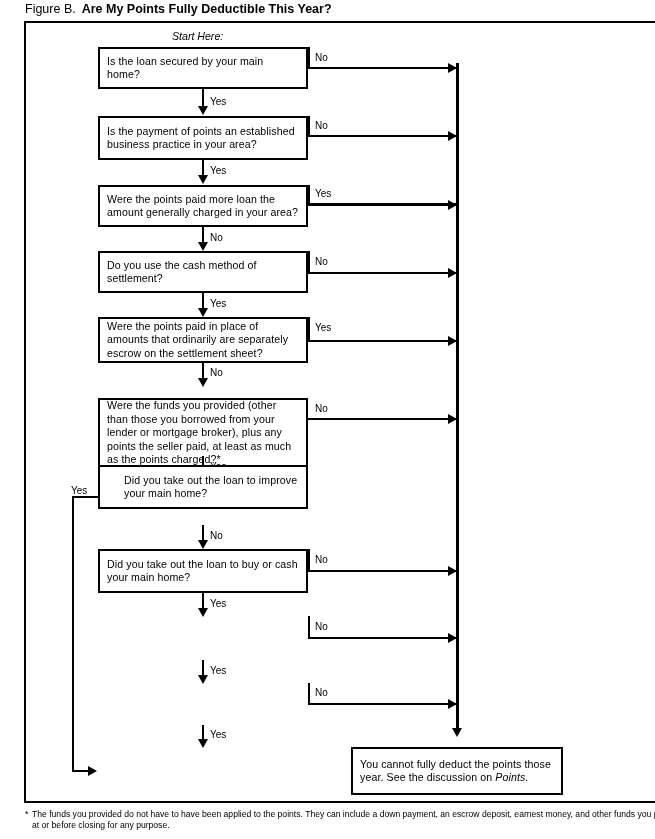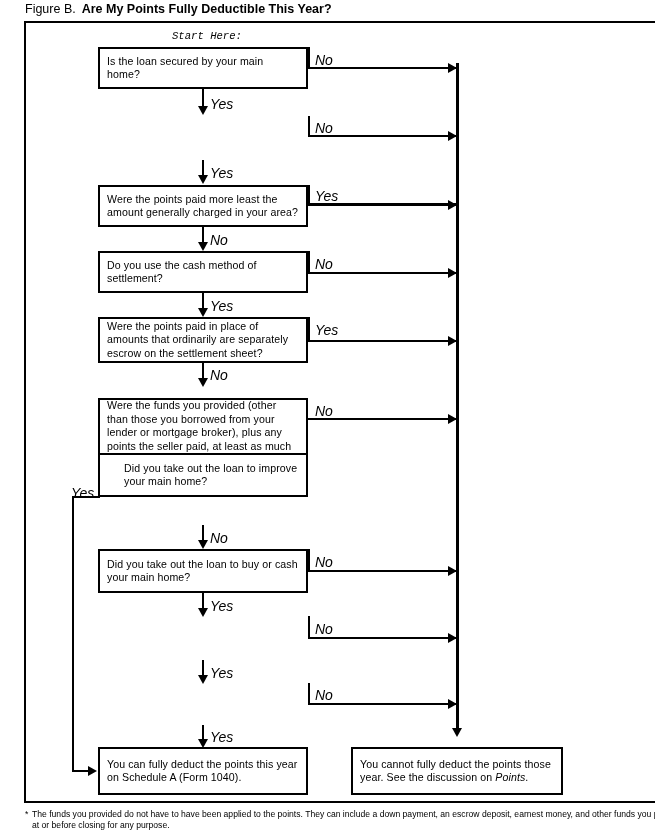--- a/index.html
+++ b/index.html
@@ -69,21 +69,20 @@
   }
   .node.term .txt { line-height: 13.5px; }
   .node .it { font-style: italic; }
 
   
   .start-here {
     position: absolute;
     font-style: italic;
     font-size: 10.6px;
     white-space: nowrap;
-    font-family: Liberation Mono, monospace;
   }
 
   
   .vline {
     position: absolute;
     width: 2px;
     background: #000;
   }
   .hline {
     position: absolute;
@@ -103,22 +102,21 @@
   .arrow-right {
     position: absolute;
     width: 0; height: 0;
     border-top: 5px solid transparent;
     border-bottom: 5px solid transparent;
     border-left: 9px solid #000;
   }
 
   .edge-label {
     position: absolute;
-    font-style: italic;
-    font-size: 14px;
+    font-size: 10px;
     white-space: nowrap;
   }
 
   
   .footnote {
     position: absolute;
     left: 5px;
     top: 809px;
     width: 645px;
     font-size: 8.6px;
@@ -158,30 +156,33 @@
 
     <div class="hline" style="left:288px; top:67px; width:148px;"></div>
     <div class="vline" style="left:288px; top:47px; height:21px;"></div>
     <div class="arrow-right" style="left:428px; top:63px;"></div>
     <div class="edge-label" style="left:295px; top:52px;">No</div>
 
     <div class="vline" style="left:182px; top:89px; height:21px;"></div>
     <div class="arrow-down" style="left:178px; top:106px;"></div>
     <div class="edge-label" style="left:190px; top:96px;">Yes</div>
 
+    <div class="node" style="left:78px; top:116px; width:210px; height:44px;">
+      <span class="txt">Is the payment of points an established business practice in your area?</span>
+    </div>
     <div class="hline" style="left:288px; top:135px; width:148px;"></div>
     <div class="vline" style="left:288px; top:116px; height:20px;"></div>
     <div class="arrow-right" style="left:428px; top:131px;"></div>
     <div class="edge-label" style="left:295px; top:120px;">No</div>
     <div class="vline" style="left:182px; top:160px; height:20px;"></div>
     <div class="arrow-down" style="left:178px; top:175px;"></div>
     <div class="edge-label" style="left:190px; top:165px;">Yes</div>
 
     <div class="node" style="left:78px; top:185px; width:210px; height:42px;">
-      <span class="txt">Were the points paid more least the amount generally charged in your area?</span>
+      <span class="txt">Were the points paid more loan the amount generally charged in your area?</span>
     </div>
     <div class="hline thick" style="left:288px; top:203px; width:148px;"></div>
     <div class="vline" style="left:288px; top:185px; height:20px;"></div>
     <div class="arrow-right" style="left:428px; top:200px;"></div>
     <div class="edge-label" style="left:295px; top:188px;">Yes</div>
     <div class="vline" style="left:182px; top:227px; height:20px;"></div>
     <div class="arrow-down" style="left:178px; top:242px;"></div>
     <div class="edge-label" style="left:190px; top:232px;">No</div>
 
     <div class="node" style="left:78px; top:251px; width:210px; height:42px;">
@@ -209,21 +210,21 @@
     <div class="node" style="left:78px; top:398px; width:210px; height:70px;">
       <span class="txt">Were the funds you provided (other than those you borrowed from your lender or mortgage broker), plus any points the seller paid, at least as much as the points charged?*</span>
     </div>
     <div class="hline" style="left:288px; top:418px; width:148px;"></div>
     <div class="arrow-right" style="left:428px; top:414px;"></div>
     <div class="edge-label" style="left:295px; top:403px;">No</div>
     <div class="vline" style="left:182px; top:456px; height:20px;"></div>
     <div class="arrow-down" style="left:178px; top:471px;"></div>
     <div class="edge-label" style="left:190px; top:461px;">Yes</div>
 
-    <div class="node" style="left:78px; top:453px; width:210px; height:44px;padding-left:24px;">
+    <div class="node" style="left:78px; top:465px; width:210px; height:44px;padding-left:24px;">
       <span class="txt">Did you take out the loan to improve your main home?</span>
     </div>
 
     <div class="hline" style="left:52px; top:496px; width:28px;"></div>
     <div class="vline" style="left:52px; top:496px; height:275px;"></div>
     <div class="hline" style="left:52px; top:770px; width:18px;"></div>
     <div class="arrow-right" style="left:68px; top:766px;"></div>
     <div class="edge-label" style="left:51px; top:485px;">Yes</div>
 
     <div class="vline" style="left:182px; top:525px; height:20px;"></div>
@@ -250,23 +251,20 @@
     <div class="edge-label" style="left:190px; top:665px;">Yes</div>
 
     <div class="hline" style="left:288px; top:703px; width:148px;"></div>
     <div class="vline" style="left:288px; top:683px; height:21px;"></div>
     <div class="arrow-right" style="left:428px; top:699px;"></div>
     <div class="edge-label" style="left:295px; top:687px;">No</div>
     <div class="vline" style="left:182px; top:725px; height:20px;"></div>
     <div class="arrow-down" style="left:178px; top:739px;"></div>
     <div class="edge-label" style="left:190px; top:729px;">Yes</div>
 
-    <div class="node term" style="left:78px; top:747px; width:210px; height:48px;">
-      <span class="txt">You can fully deduct the points this year on Schedule A (Form 1040).</span>
-    </div>
 
     <div class="node term" style="left:331px; top:747px; width:212px; height:48px;">
       <span class="txt"><span>You cannot fully deduct the points those year. See the discussion on </span><span class="it">Points</span><span>.</span></span>
     </div>
 
   </div>
 
   <div class="footnote">
     <span class="star">*</span>
     <span class="ftext">The funds you provided do not have to have been applied to the points. They can include a down payment, an escrow deposit, earnest money, and other funds you paid at or before closing for any purpose.</span>

